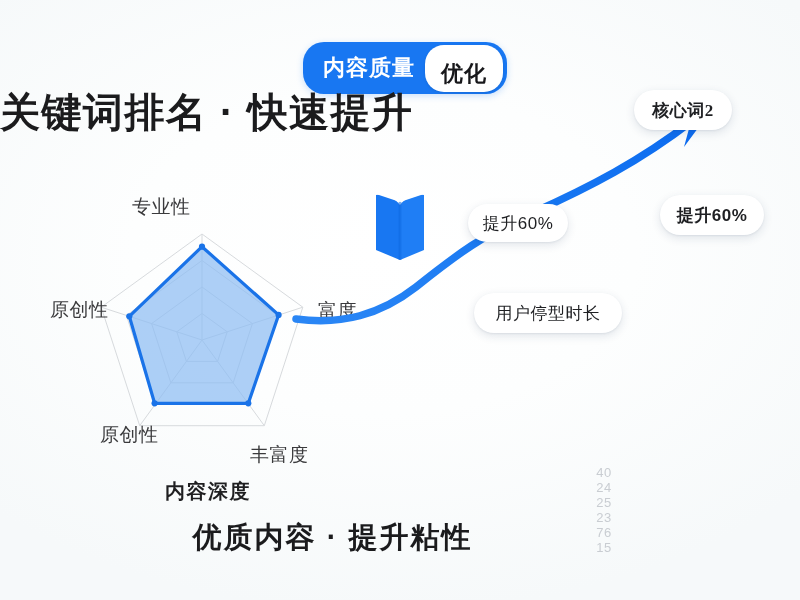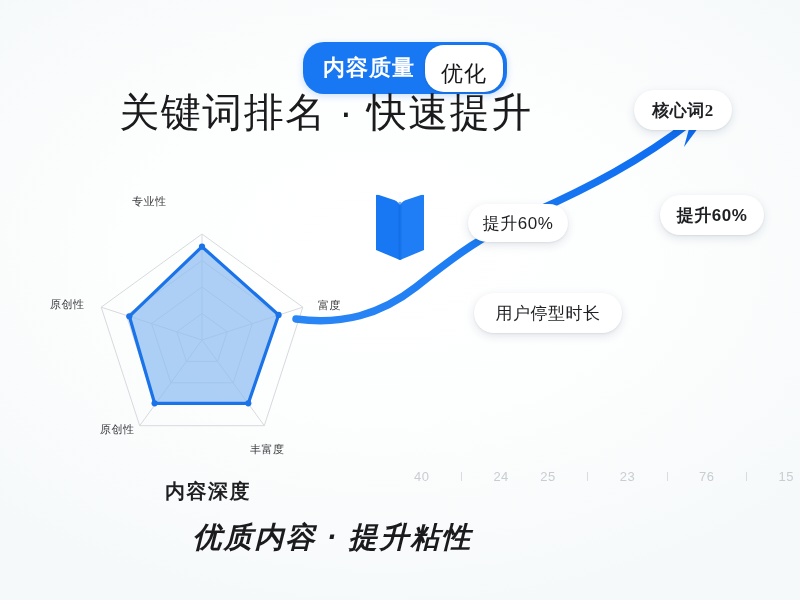--- a/index.html
+++ b/index.html
@@ -43,69 +43,68 @@
     font-size: 22px;
     font-weight: 700;
     letter-spacing: 1px;
     padding: 0 10px 0 20px;
     line-height: 1;
   }
   #badge .badge-chip {
     background: #ffffff;
     color: #18181b;
     font-size: 22px;
-    font-weight: 400;
+    font-weight: 700;
     letter-spacing: 1px;
     border-radius: 19px;
     padding: 18px 16px 7px 16px;
     line-height: 1;
     box-shadow: 0 1px 3px rgba(0,0,0,0.10);
   }
 
   
   #main-title {
     position: absolute;
     left: 0;
     top: 90px;
     width: 652px;
-    text-align: center;
+    text-align: left;
     font-size: 40px;
-    font-weight: 400;
+    font-weight: 700;
     color: #1b1b1d;
     letter-spacing: 1.5px;
     line-height: 1.1;
   }
 
   
   #bottom-title {
     position: absolute;
     left: 0;
     top: 518px;
     width: 665px;
     text-align: center;
     font-size: 29px;
     font-weight: 700;
     color: #1b1b1d;
     letter-spacing: 2px;
-    font-style: italic;
   }
 
   
   #radar-wrap {
     position: absolute;
     left: 52px;
     top: 228px;
     width: 300px;
     height: 230px;
   }
   #radar-svg { display: block; }
 
   .radar-label {
     position: absolute;
-    font-size: 11px;
+    font-size: 19px;
     color: #3a3a3c;
     white-space: nowrap;
     letter-spacing: 0.5px;
   }
   #lbl-top   { left: 132px; top: 194px; }
   #lbl-right { left: 318px; top: 298px; }
   #lbl-br    { left: 250px; top: 422px; margin-top: 20px; }
   #lbl-bl    { left: 100px; top: 422px; }
   #lbl-left  { left: 50px;  top: 297px; }
 
@@ -162,20 +161,21 @@
   
   #tick-row {
     position: absolute;
     left: 414px;
     top: 465px;
     width: 380px;
     height: 22px;
     display: flex;
     align-items: center;
     justify-content: space-between;
+    flex-direction: column;
   }
   .tick-val {
     font-size: 13px;
     color: #c9cdd2;
     letter-spacing: 0.5px;
   }
   .tick-mark {
     width: 1px;
     height: 9px;
     background: #d8dcdf;

